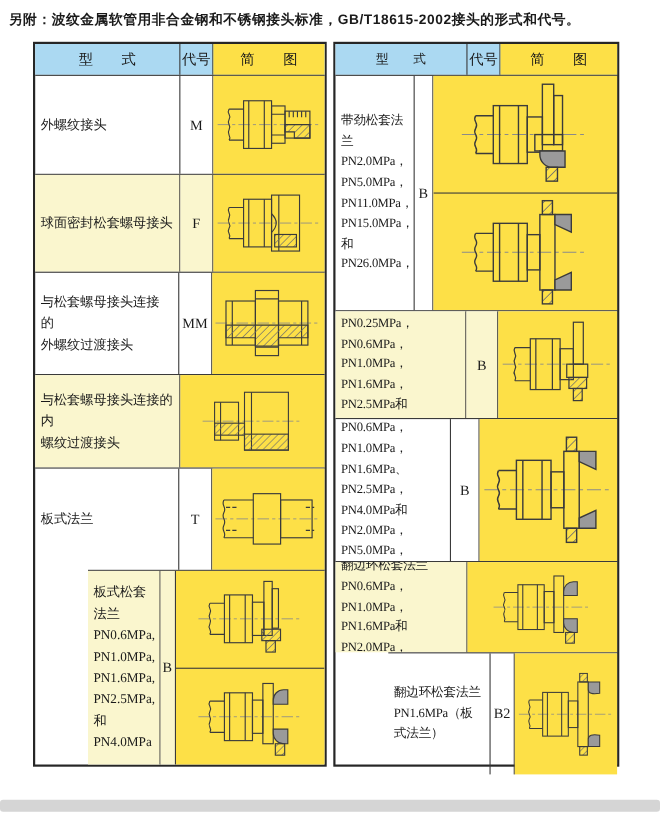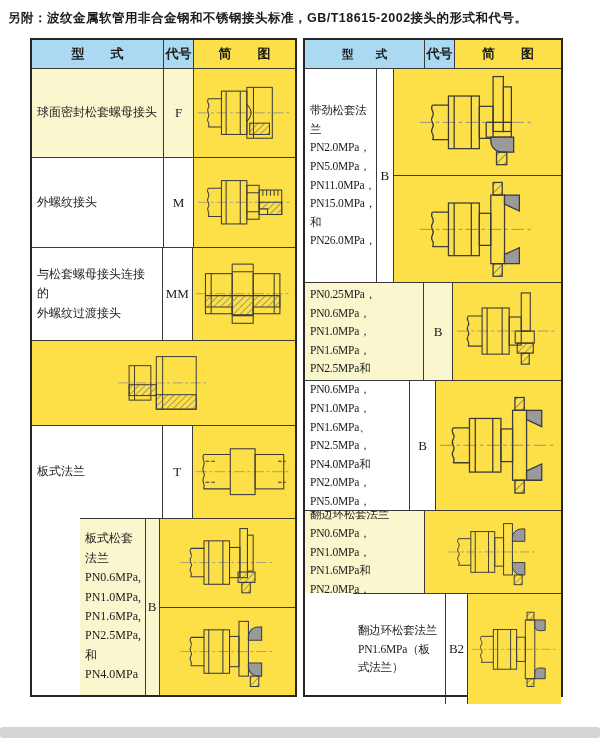--- a/index.html
+++ b/index.html
@@ -21,21 +21,21 @@
   #half-left .type{width:132px;}
   #half-right .type{width:120px;font-size:11.5px;letter-spacing:-0.2px;}
   .code{width:30px;border-right:1px solid #3a3a3a;display:flex;
         align-items:center;justify-content:center;font-size:13px;}
   .diag{flex:1 1 auto;background:#fde047;display:flex;align-items:center;justify-content:center;}
   .diag.split{flex-direction:column;align-items:stretch;}
   .sub{flex:1 1 0;display:flex;align-items:center;justify-content:center;overflow:hidden;}
   .sub + .sub{border-top:1px solid #3a3a3a;}
   .head{background:#abd9f2;height:28px;}
   .head .c{display:flex;align-items:center;justify-content:center;
-           font-weight:bold;font-size:13px;padding:0;white-space:pre;}
+           font-weight:normal;font-size:13px;padding:0;white-space:pre;}
   .hl .type,.hl .code{background:#faf6ce;}
   svg.fig{width:97%;height:95%;display:block;}
   .bottom-band{position:absolute;left:0;top:727px;width:600px;height:11px;
                background:#d5d5d5;border-radius:3px;}
 </style>
 </head>
 <body>
 
 <svg width="0" height="0" style="position:absolute" aria-hidden="true">
   <defs>
@@ -195,52 +195,54 @@
 
 <div class="title">另附：波纹金属软管用非合金钢和不锈钢接头标准，GB/T18615-2002接头的形式和代号。</div>
 
 <section class="half" id="half-left">
   <div class="trow head">
     <div class="c type">型　　式</div>
     <div class="c code">代号</div>
     <div class="c diag">简　　图</div>
   </div>
 
+  <div class="trow" style="height:90px">
+    <div class="c type">外螺纹接头</div>
+    <div class="c code">M</div>
+    <div class="c diag">
+      <svg class="fig" viewBox="0 0 104 88">
+          <use href="#fit-male"></use>
+        </svg>
+    </div>
+  </div>
+
   <div class="trow hl" style="height:89px">
     <div class="c type">球面密封松套螺母接头</div>
     <div class="c code">F</div>
     <div class="c diag">
       <svg class="fig" viewBox="0 0 104 88">
           <use href="#fit-nut"></use>
-        </svg>
-    </div>
-  </div>
-
-  <div class="trow" style="height:90px">
-    <div class="c type">外螺纹接头</div>
-    <div class="c code">M</div>
-    <div class="c diag">
-      <svg class="fig" viewBox="0 0 104 88">
-          <use href="#fit-male"></use>
         </svg>
     </div>
   </div>
 
   <div class="trow" style="height:93px">
     <div class="c type">与松套螺母接头连接的
 外螺纹过渡接头</div>
     <div class="c code">MM</div>
     <div class="c diag">
       <svg class="fig" viewBox="0 0 104 88">
           <use href="#fit-nipple"></use>
         </svg>
     </div>
   </div>
 
   <div class="trow hl" style="height:85px">
+    <div class="c type">与松套螺母接头连接的内
+螺纹过渡接头</div>
     <div class="c diag">
       <svg class="fig" viewBox="0 0 104 88">
           <use href="#fit-union"></use>
         </svg>
     </div>
   </div>
 
   <div class="trow" style="height:93px">
     <div class="c type">板式法兰</div>
     <div class="c code">T</div>

